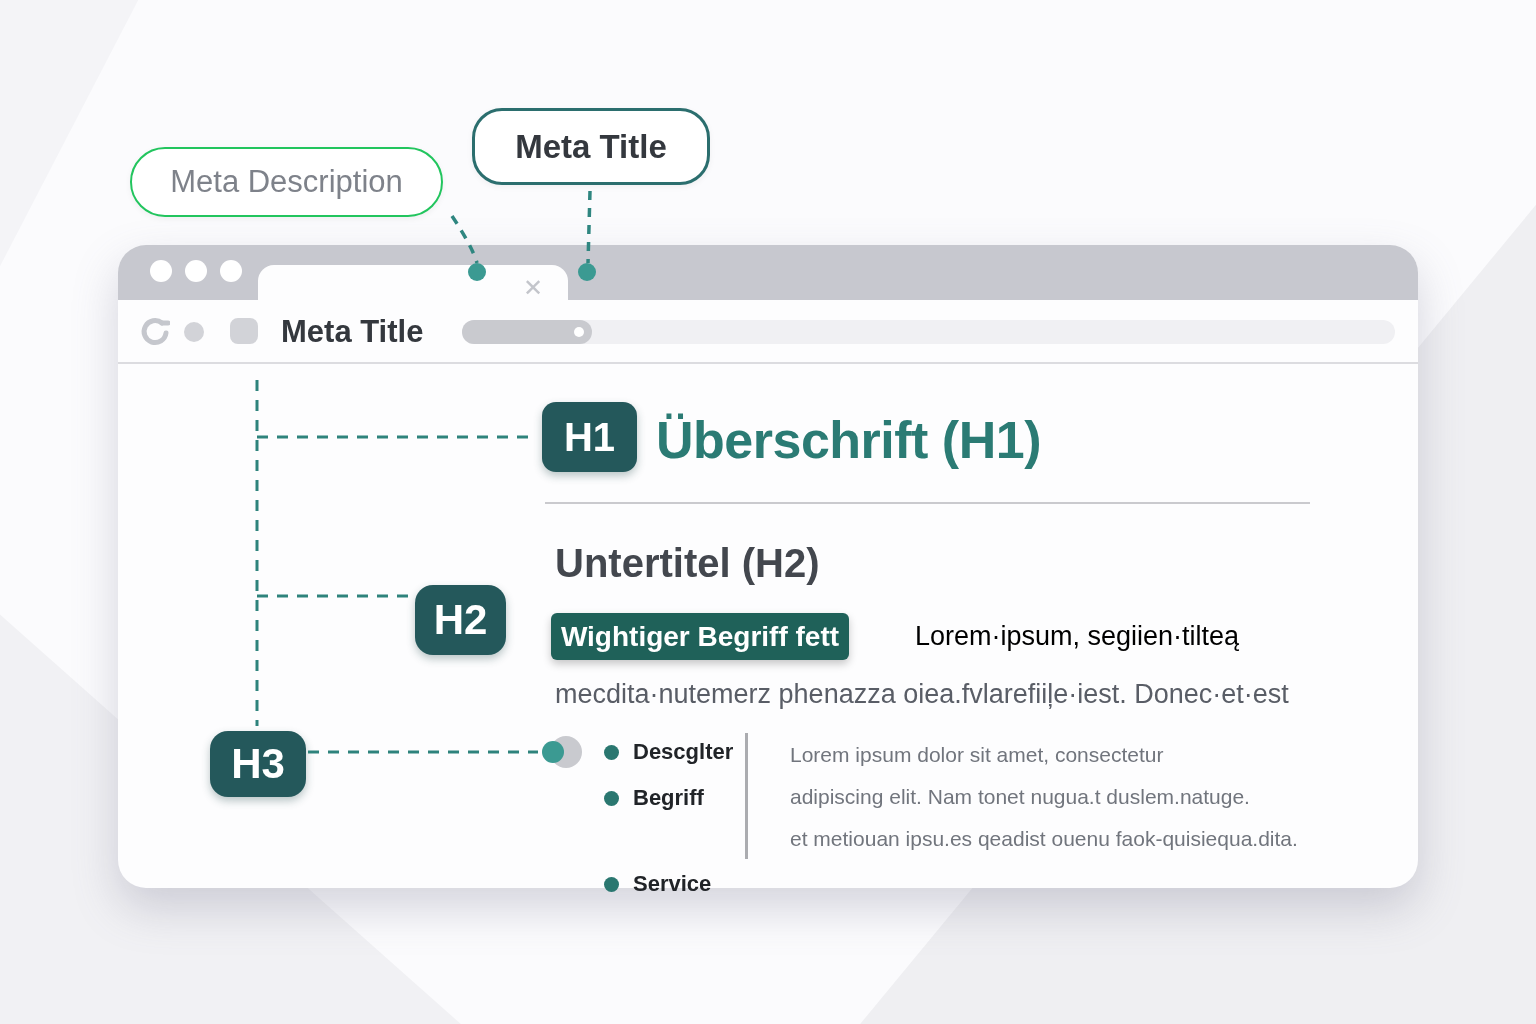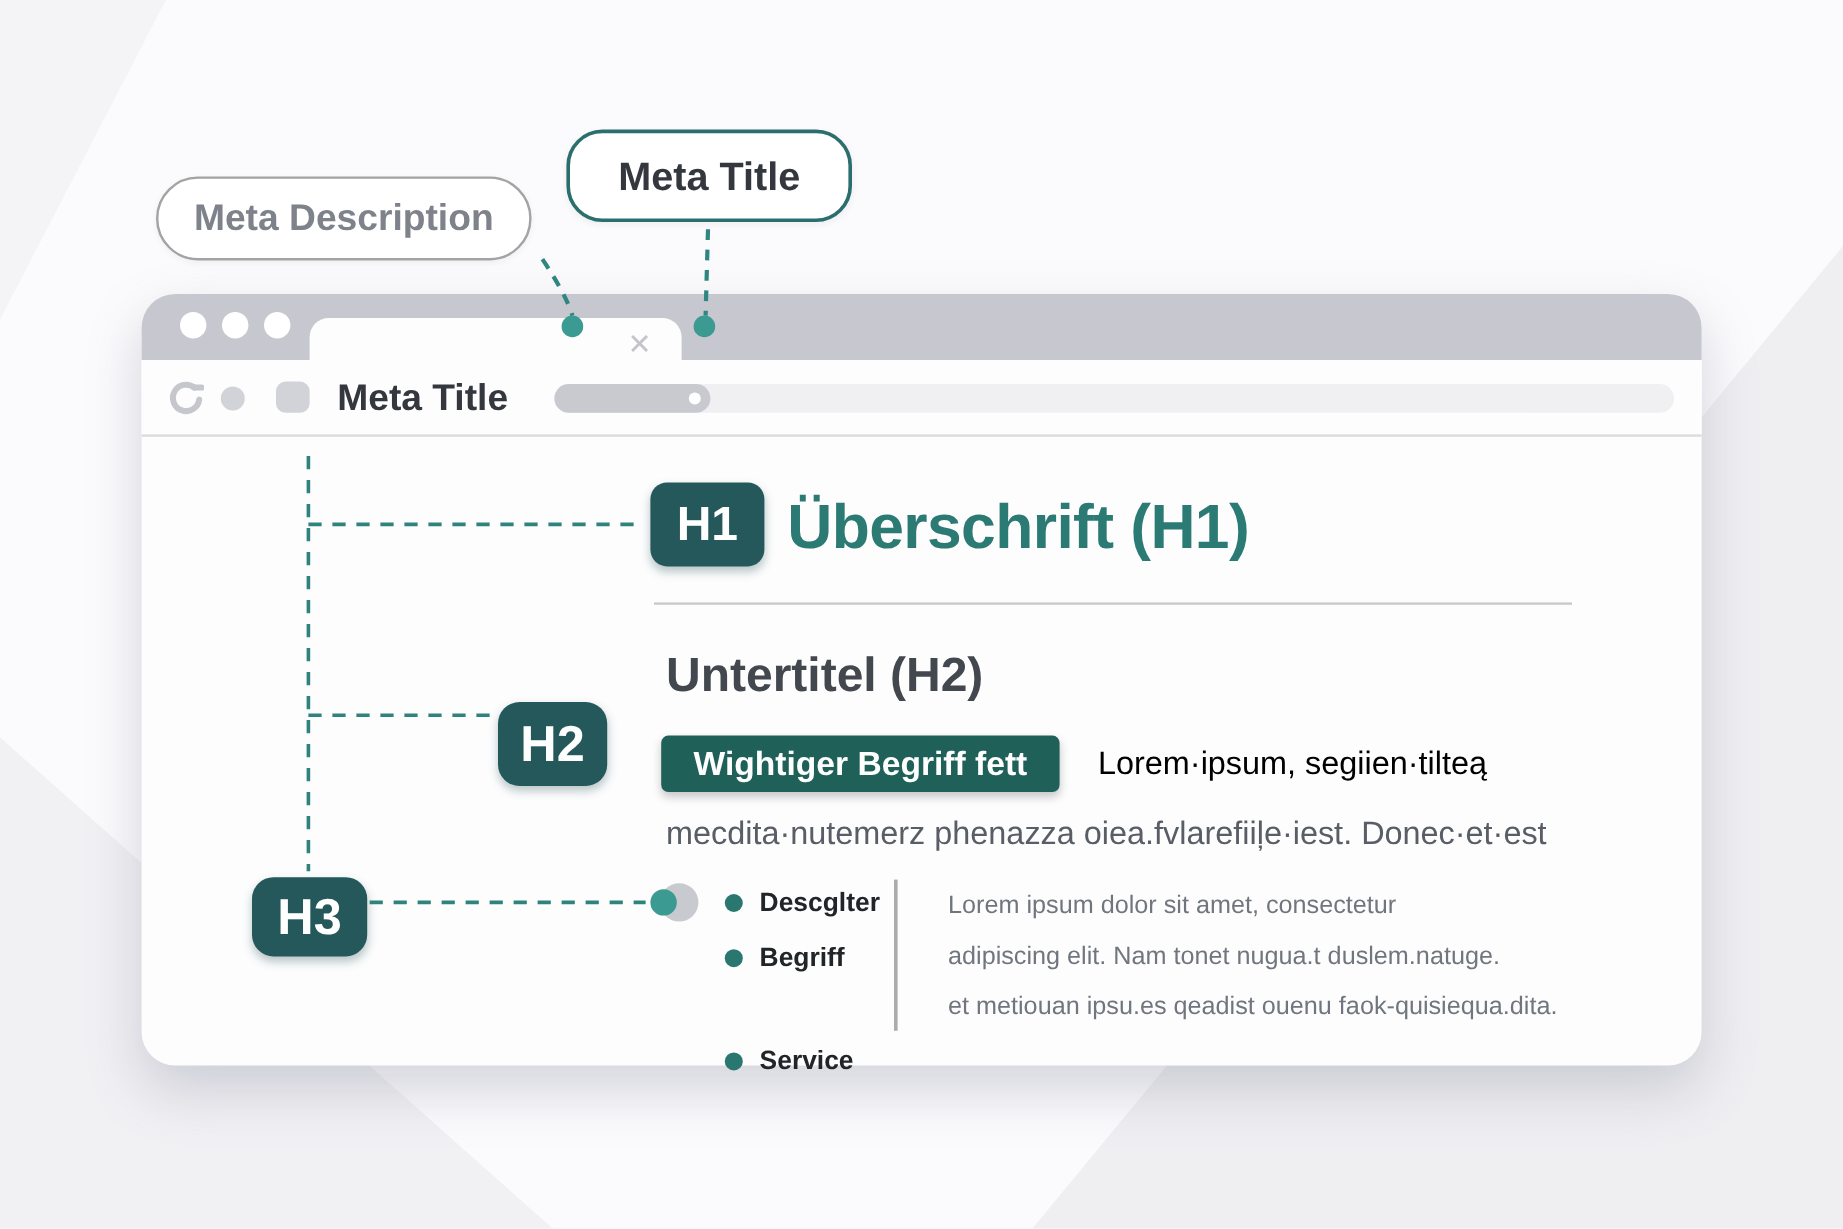--- a/index.html
+++ b/index.html
@@ -10,23 +10,23 @@
 
   
   .bg-shape { position:absolute; inset:0; }
   .bg-right   { clip-path:polygon(100% 20%, 100% 100%, 56% 100%); background:#efeff2; }
   .bg-left    { clip-path:polygon(0 60%, 30% 100%, 0 100%); background:#f1f1f4; }
   .bg-topleft { clip-path:polygon(0 0, 9% 0, 0 26%); background:#f4f4f7; }
 
   
   .pill { position:absolute; display:flex; align-items:center; justify-content:center;
           background:#fff; z-index:4; }
-  .pill-desc { left:130px; top:147px; width:313px; height:70px; border:2px solid #a3a3a3;
+  .pill-desc { left:130px; top:147px; width:313px; height:70px; border:2px solid #22c55e;
                border-radius:36px; box-shadow:0 2px 6px rgba(0,0,0,.05);
-               font-size:31px; color:#7e828a; font-weight:700; }
+               font-size:31px; color:#7e828a; font-weight:400; }
   .pill-title { left:472px; top:108px; width:238px; height:77px; border:3px solid #2b6e6e;
                 border-radius:30px; box-shadow:0 2px 6px rgba(0,0,0,.05);
                 font-size:33px; color:#34383e; font-weight:800; }
 
   
   svg.connectors { position:absolute; left:0; top:0; z-index:3; pointer-events:none; }
   .dash   { stroke:#2e837c; stroke-width:3; fill:none; stroke-dasharray:11 9; }
   .dash2  { stroke:#2f8680; stroke-width:3.5; fill:none; stroke-dasharray:9 8; }
   .dot    { fill:#3b9a92; }
   .graydot{ fill:#c9cacf; }
@@ -66,21 +66,21 @@
   .badge-h1 { left:424px; top:157px; width:95px; height:70px; border-radius:14px; font-size:40px; }
   .badge-h2 { left:297px; top:340px; width:91px; height:70px; border-radius:18px; font-size:42px; }
   .badge-h3 { left:92px;  top:486px; width:96px;  height:66px; border-radius:18px; font-size:42px; }
 
   .h1-heading { position:absolute; left:538px; top:160px; height:70px; display:flex; align-items:center;
                 font-size:52px; font-weight:800; letter-spacing:-0.5px; color:#2b7b74; }
   .h1-rule { position:absolute; left:427px; top:257px; width:765px; height:2px; background:#cacace; }
 
   .h2-heading { position:absolute; left:437px; top:296px; font-size:40px; font-weight:800; color:#43474e; }
 
-  .highlight-box { position:absolute; left:433px; top:368px; width:332px; height:47px;
+  .highlight-box { position:absolute; left:433px; top:368px; width:298px; height:47px;
                    background:#1f6159; border-radius:6px; display:flex; align-items:center;
                    justify-content:center; box-shadow:0 4px 8px rgba(0,0,0,.22);
                    color:#fff; font-size:28px; font-weight:700; }
   .after-highlight { position:absolute; left:797px; top:368px; height:47px; display:flex;
                      align-items:center; font-size:27px; color:#000000; }
   .body-line { position:absolute; left:437px; top:434px; font-size:27px; color:#595d66; }
 
   .bullet-row { position:absolute; left:486px; display:flex; align-items:center; }
   .bullet-dot { width:15px; height:15px; border-radius:50%; background:#2a7770; margin-right:14px; }
   .bullet-label { font-size:22px; font-weight:600; color:#212428; }

